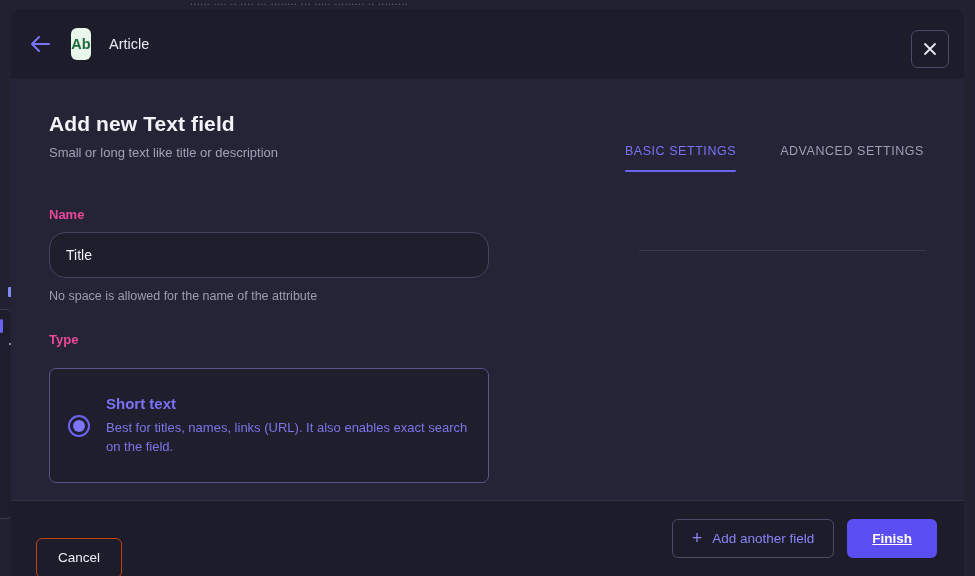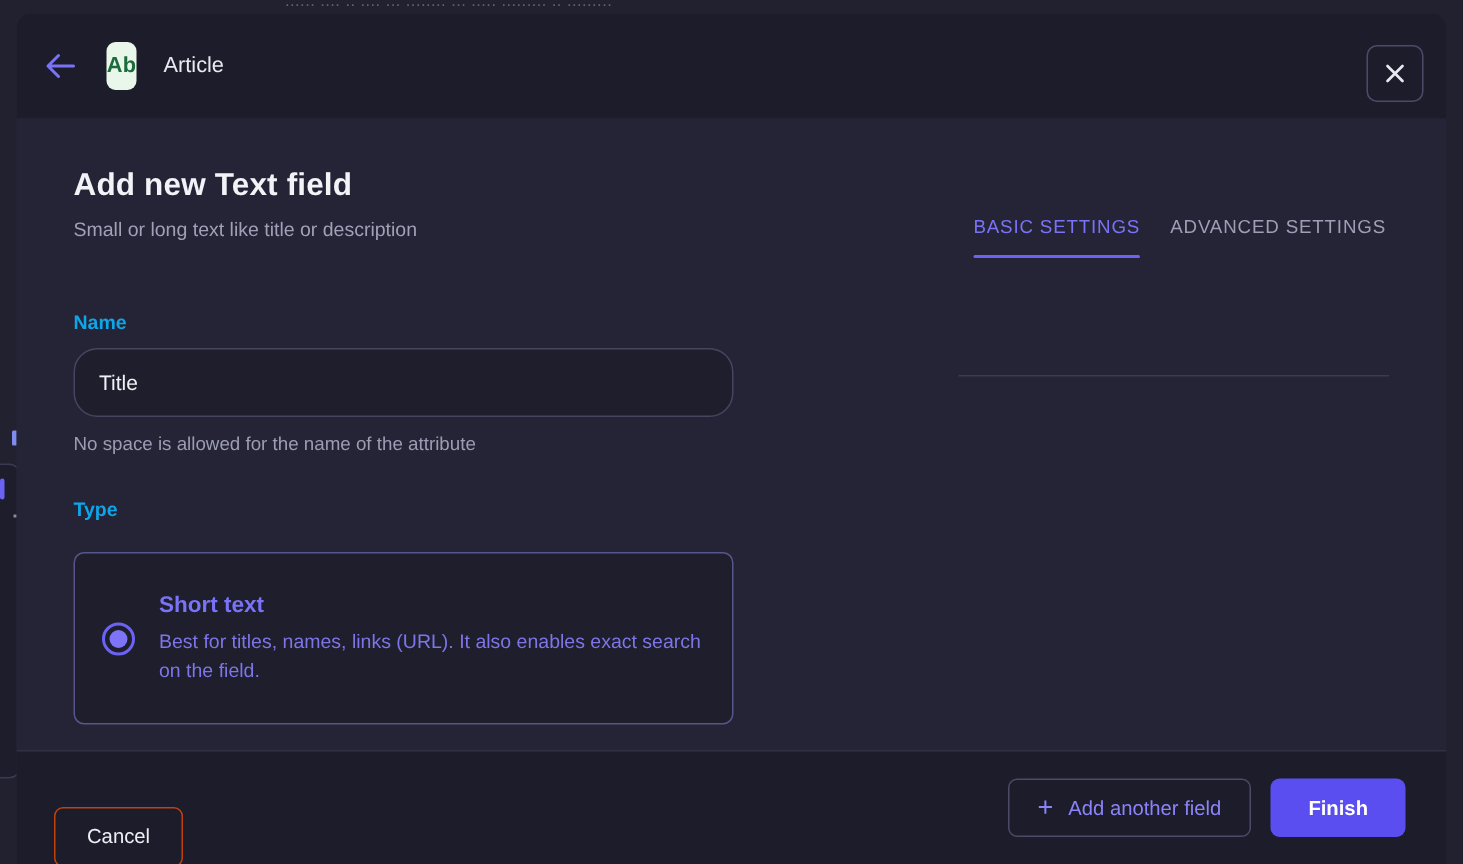--- a/index.html
+++ b/index.html
@@ -163,21 +163,21 @@
   #page-subtitle {
     margin-top: 9px;
     font-size: 13px;
     color: #a0a0b8;
   }
 
   
   #tabs {
     display: flex;
     align-items: flex-end;
-    gap: 20px;
+    gap: 44px;
     height: 62px;
     position: relative;
     padding-right: 2px;
   }
   .tab {
     font-size: 12.5px;
     letter-spacing: .55px;
     padding-bottom: 14px;
     cursor: pointer;
     position: relative;
@@ -200,21 +200,21 @@
     top: 171px;
     height: 1px;
     background: #3a3a50;
   }
 
   
   #form-area { margin-top: 35px; }
   .field-label {
     font-size: 13px;
     font-weight: bold;
-    color: #0ea5e9;
+    color: #ec4899;
     margin-bottom: 10px;
   }
   #name-input {
     width: 440px;
     height: 46px;
     background: #1e1e2d;
     border: 1px solid #45455f;
     border-radius: 16px;
     color: #f0f0f6;
     font-size: 14px;
@@ -322,20 +322,21 @@
     position: relative;
     top: -1px;
   }
   #finish-button {
     height: 39px;
     padding: 0 25px;
     background: #5b4ef0;
     border: none;
     color: #ffffff;
     font-weight: bold;
+    text-decoration: underline;
   }
 </style>
 </head>
 <body>
 
 <div id="backdrop">
   <div id="backdrop-strip">
     <div id="backdrop-text">......  ....  ..  ....  ...  ........  ...  .....  .........  ..  .........</div>
   </div>
   <div class="bg-edge" id="bg-left">

